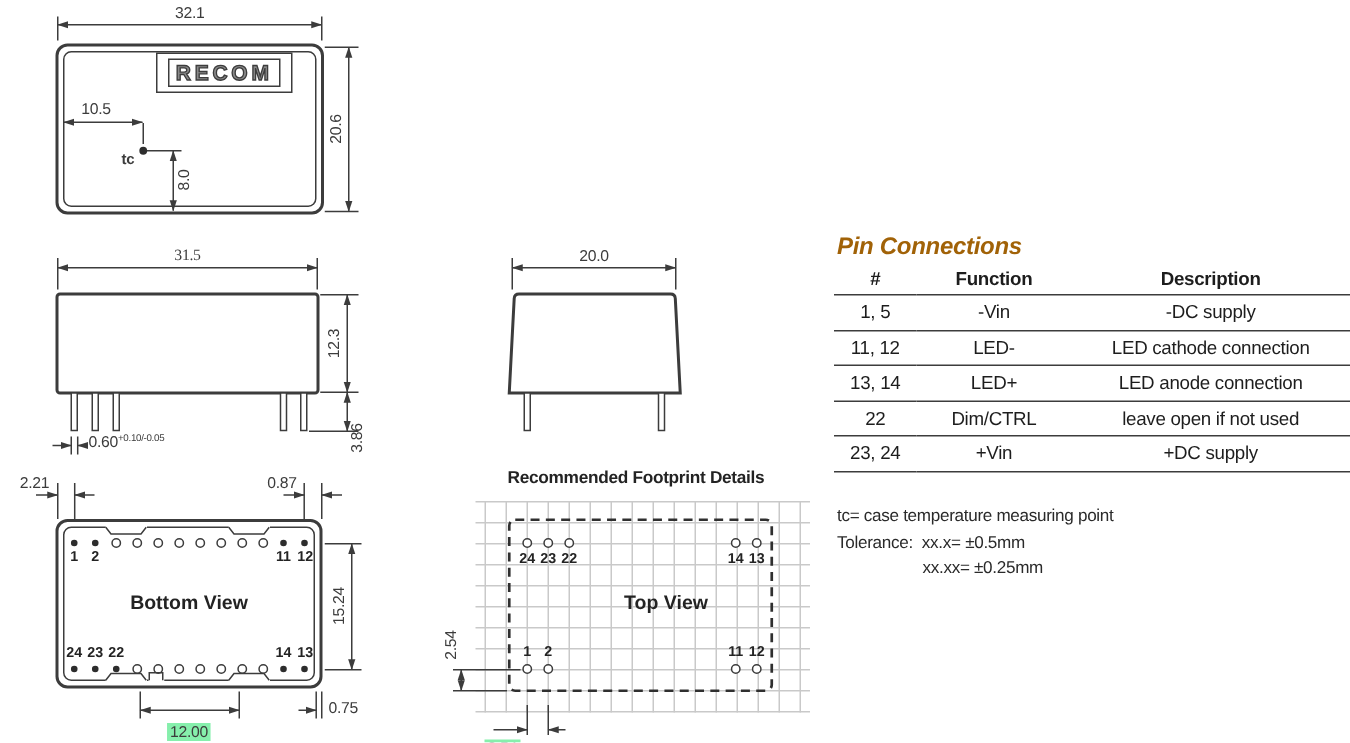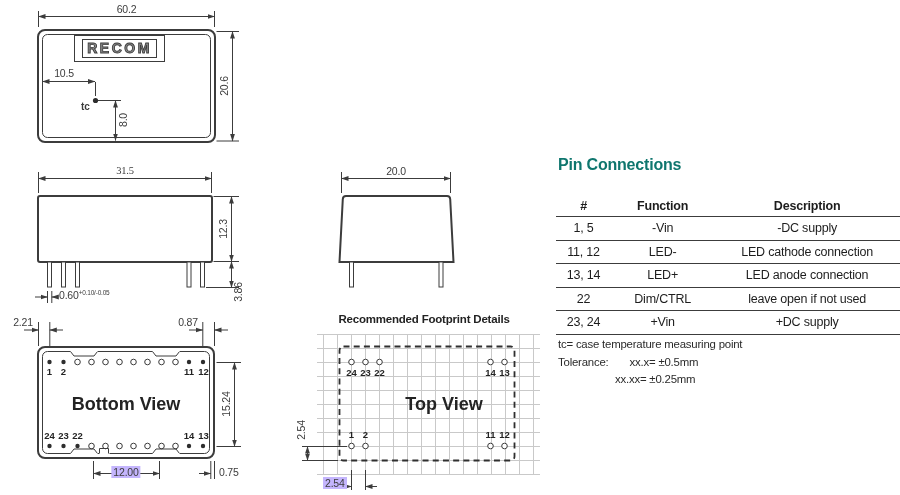--- a/index.html
+++ b/index.html
@@ -4,43 +4,43 @@
 <style>
   html,body{margin:0;padding:0;background:#fff;}
   .stage{position:relative;width:900px;height:495px;background:#fff;overflow:hidden;
          font-family:"Liberation Sans",sans-serif;}
   .stage svg{position:absolute;left:0;top:0;z-index:1;}
   .lbl{position:absolute;z-index:2;font-size:10.5px;color:#3c3c3c;white-space:nowrap;letter-spacing:-0.2px;}
   .cx{transform:translateX(-50%);}
   .vrot{transform:translate(-50%,-50%) rotate(-90deg);transform-origin:center;}
   .pn{position:absolute;z-index:2;font-size:9.5px;font-weight:bold;color:#232323;
       transform:translateX(-50%);white-space:nowrap;}
-  .vtitle{position:absolute;z-index:2;font-size:18px;font-weight:bold;color:#232323;
+  .vtitle{position:absolute;z-index:2;font-size:13px;font-weight:bold;color:#232323;
       transform:translateX(-50%);white-space:nowrap;}
   .fpheading{position:absolute;z-index:2;font-size:11.5px;font-weight:bold;color:#232323;
       transform:translateX(-50%);white-space:nowrap;letter-spacing:-0.2px;}
-  .bgw{background:#c4b5fd;padding:0 2px;}
+  .bgw{background:#86efac;padding:0 2px;margin-top:16px;}
   .tol-sup{font-size:6.5px;vertical-align:4px;letter-spacing:-0.2px;}
   .tc{font-weight:bold;font-size:10px;}
   
-  .logo{position:absolute;z-index:2;left:74px;top:35px;width:91px;height:27px;
+  .logo{position:absolute;z-index:2;left:104px;top:35px;width:91px;height:27px;
         border:1.5px solid #3c3c3c;box-sizing:border-box;display:flex;align-items:center;justify-content:center;}
   .logo-inner{border:1px solid #3c3c3c;padding:0px 4px;font-size:14px;font-weight:bold;
         letter-spacing:2.5px;color:#8a8a8a;-webkit-text-stroke:0.9px #3c3c3c;line-height:17px;}
   
   .pintable{position:absolute;z-index:2;left:556px;top:156px;width:344px;color:#1d1d1d;}
-  .pintable h1{font-size:16px;font-weight:bold;margin:0 0 21px 2px;color:#0f766e;letter-spacing:-0.2px;}
+  .pintable h1{font-size:16px;font-weight:bold;margin:0 0 1px 2px;color:#a16207;letter-spacing:-0.2px;font-style:italic;}
   .pintable table{width:100%;border-collapse:collapse;font-size:12.5px;letter-spacing:-0.2px;}
   .pintable th{font-weight:bold;height:21px;}
   .pintable td{height:22.5px;}
   .pintable th,.pintable td{text-align:center;border-bottom:1.3px solid #3c3c3c;padding:0;}
   .col-pin{width:16%;} .col-fn{width:30%;margin-top:19px;} .col-desc{width:54%;}
   .notes{position:absolute;z-index:2;left:558px;top:336px;font-size:11.4px;color:#2a2a2a;
          line-height:17.5px;letter-spacing:-0.2px;}
-  .notes .ind1{margin-left:21px;} .notes .ind2{margin-left:57px;}
+  .notes .ind1{margin-left:6px;} .notes .ind2{margin-left:57px;}
 </style>
 </head>
 <body>
 
 <div class="stage">
 
   <svg width="900" height="495" viewBox="0 0 900 495">
     <defs>
       <marker id="ar" markerWidth="9" markerHeight="8" refX="7" refY="3" orient="auto-start-reverse" markerUnits="userSpaceOnUse">
         <path d="M0,0.6 L7.4,3 L0,5.4 Z" fill="#3c3c3c"></path>
@@ -185,21 +185,21 @@
 
       <path d="M351.5,470 V490 M365.5,470 V490" stroke="#3c3c3c" stroke-width="1"></path>
       <line x1="329" y1="486.5" x2="351.5" y2="486.5" stroke="#3c3c3c" stroke-width="1" marker-end="url(#ar)"></line>
       <line x1="377" y1="486.5" x2="365.5" y2="486.5" stroke="#3c3c3c" stroke-width="1" marker-end="url(#ar)"></line>
     </g>
   </svg>
 
   <div class="logo">
     <span class="logo-inner">RECOM</span>
   </div>
-  <span class="lbl cx" style="left:126.5px;top:3px;">60.2</span>
+  <span class="lbl cx" style="left:126.5px;top:3px;">32.1</span>
   <span class="lbl vrot" style="left:224px;top:86px;">20.6</span>
   <span class="lbl cx" style="left:64px;top:67px;">10.5</span>
   <span class="lbl vrot" style="left:123px;top:120px;">8.0</span>
   <span class="lbl tc" style="left:81px;top:101px;">tc</span>
 
   <span class="lbl cx" style="left:125px;top:164.5px;font-family:Liberation Serif, serif;">31.5</span>
   <span class="lbl vrot" style="left:223px;top:229px;">12.3</span>
   <span class="lbl vrot" style="left:238px;top:292px;">3.86</span>
   <span class="lbl" style="left:59px;top:289px;"><span>0.60</span><span class="tol-sup">+0.10/-0.05</span></span>
   <span class="lbl cx" style="left:23px;top:316px;">2.21</span>

